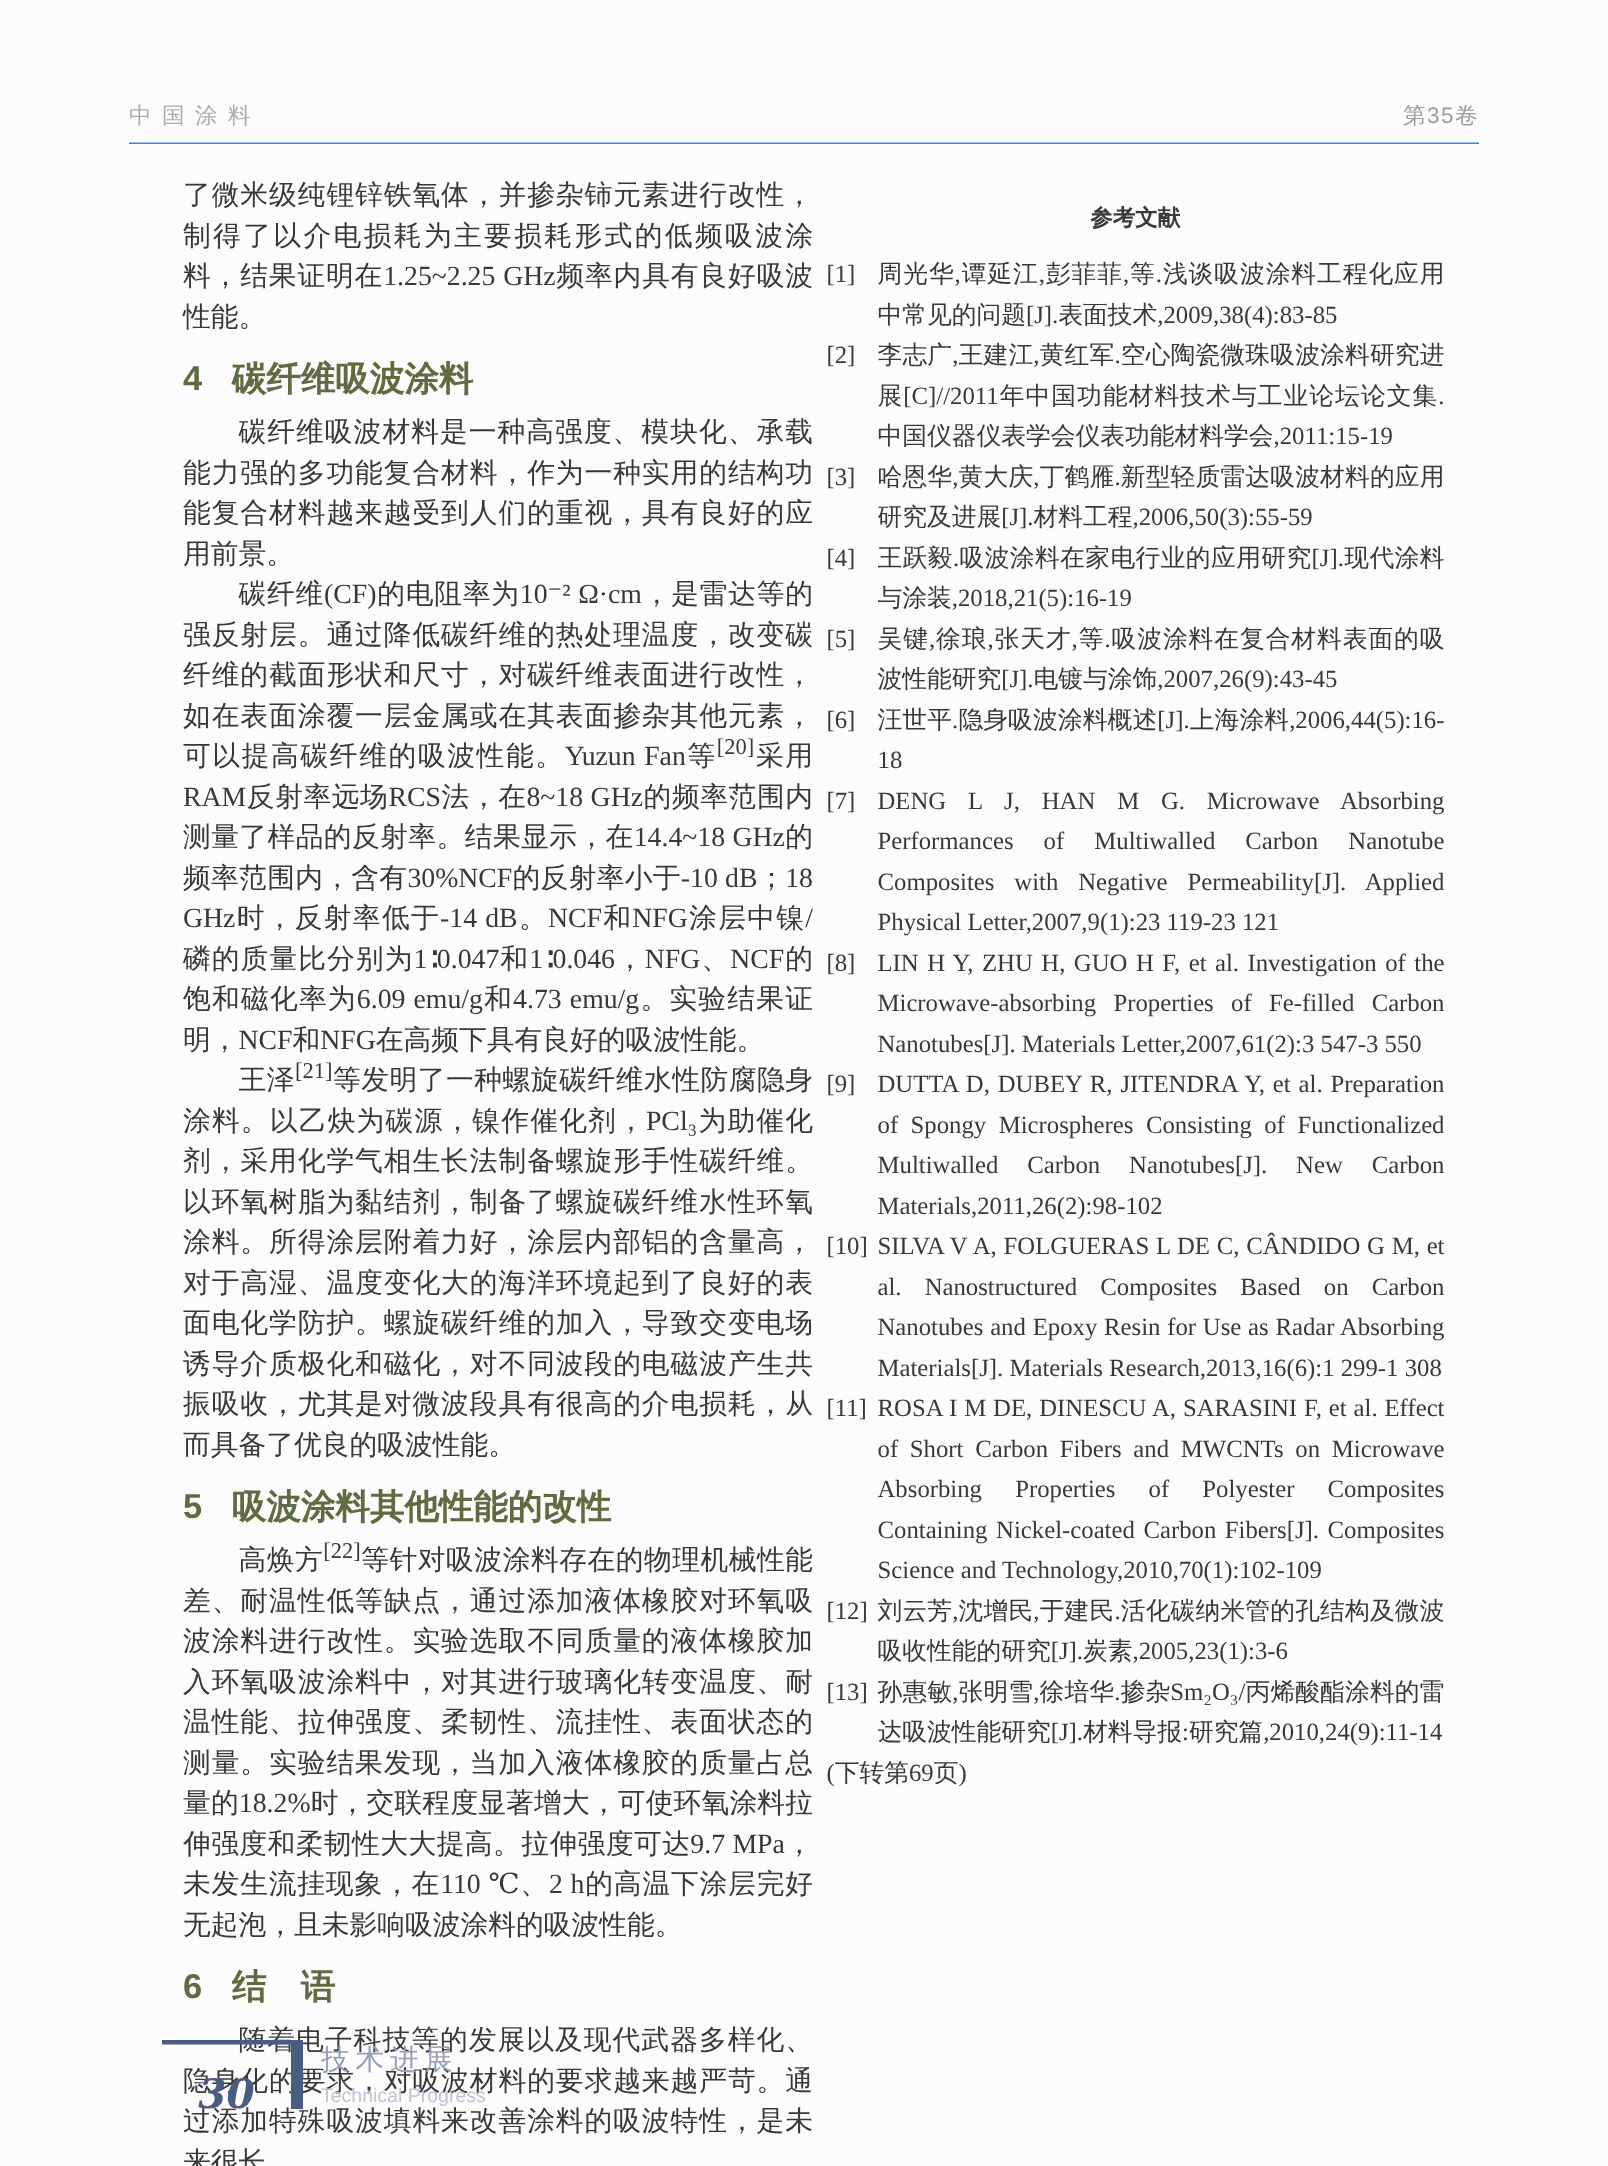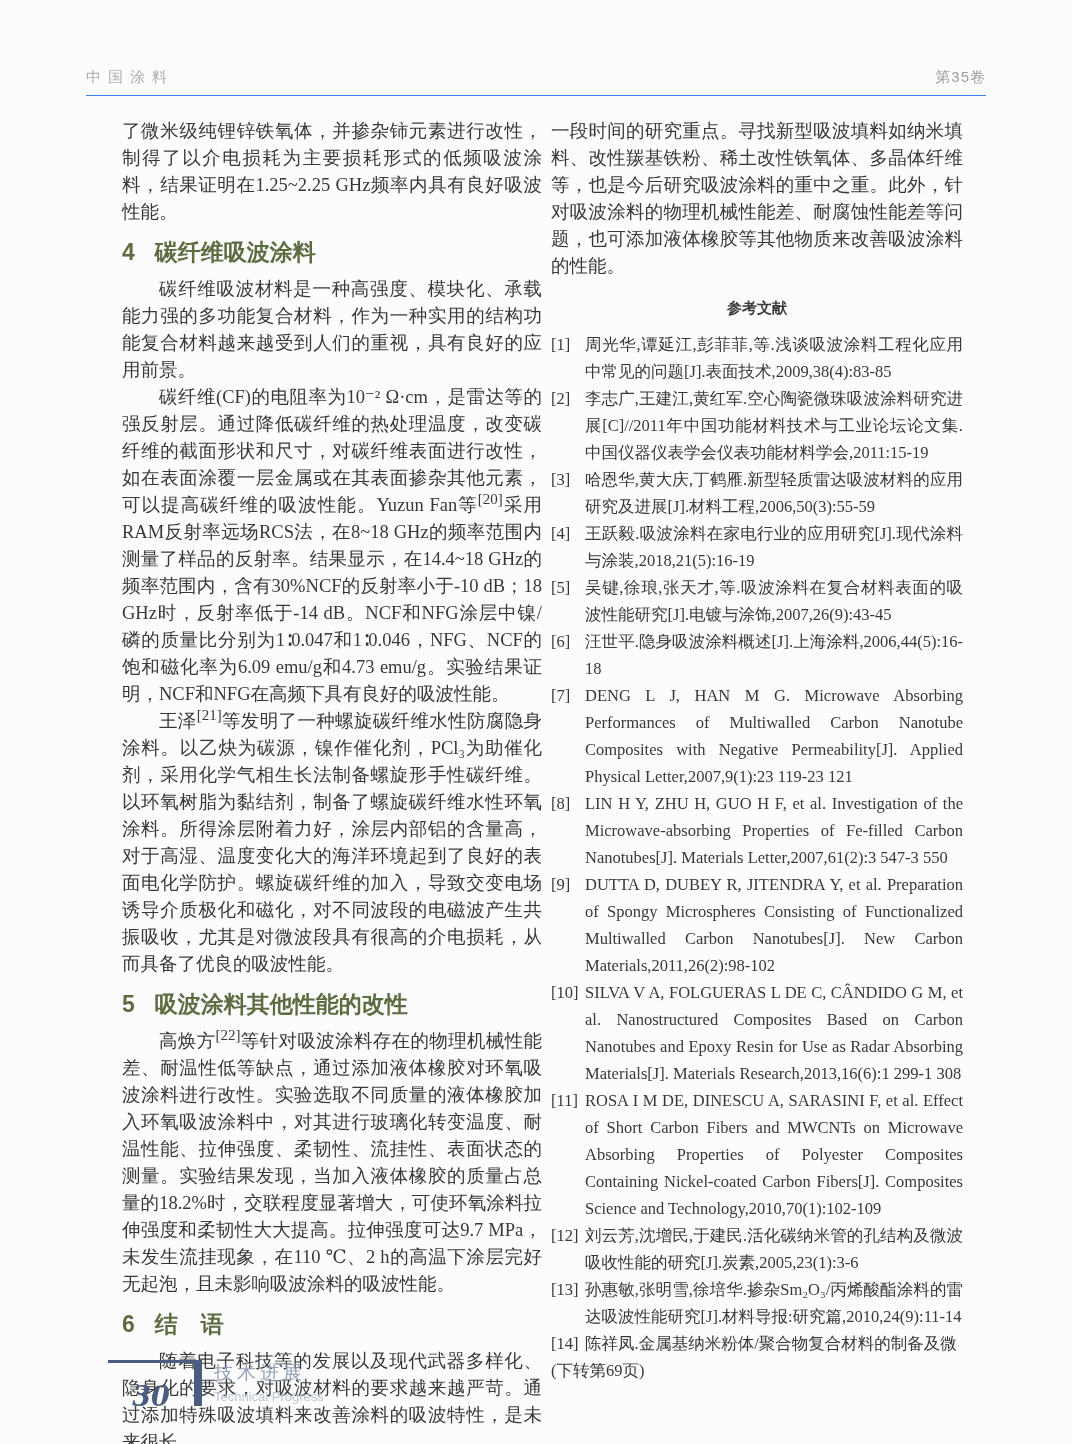--- a/index.html
+++ b/index.html
@@ -73,38 +73,36 @@
     <p class="body-p indent"><span>高焕方</span><sup class="supref">[22]</sup><span>等针对吸波涂料存在的物理机械性能差、耐温性低等缺点，通过添加液体橡胶对环氧吸波涂料进行改性。实验选取不同质量的液体橡胶加入环氧吸波涂料中，对其进行玻璃化转变温度、耐温性能、拉伸强度、柔韧性、流挂性、表面状态的测量。实验结果发现，当加入液体橡胶的质量占总量的18.2%时，交联程度显著增大，可使环氧涂料拉伸强度和柔韧性大大提高。拉伸强度可达9.7 MPa，未发生流挂现象，在110 ℃、2 h的高温下涂层完好无起泡，且未影响吸波涂料的吸波性能。</span></p>
 
     <div class="sec-h">
       <span class="sec-num">6</span><span class="sec-title">结　语</span>
     </div>
 
     <p class="body-p indent">随着电子科技等的发展以及现代武器多样化、隐身化的要求，对吸波材料的要求越来越严苛。通过添加特殊吸波填料来改善涂料的吸波特性，是未来很长</p>
   </div>
 
   <div class="col col-right">
-    <p class="body-p">一段时间的研究重点。寻找新型吸波填料如纳米填料、改性羰基铁粉、稀土改性铁氧体、多晶体纤维等，也是今后研究吸波涂料的重中之重。此外，针对吸波涂料的物理机械性能差、耐腐蚀性能差等问题，也可添加液体橡胶等其他物质来改善吸波涂料的性能。</p>
 
     <div class="refs-title">参考文献</div>
 
     <div class="ref"><span class="ref-id">[1]</span><span class="ref-text">周光华,谭延江,彭菲菲,等.浅谈吸波涂料工程化应用中常见的问题[J].表面技术,2009,38(4):83-85</span></div>
     <div class="ref"><span class="ref-id">[2]</span><span class="ref-text">李志广,王建江,黄红军.空心陶瓷微珠吸波涂料研究进展[C]//2011年中国功能材料技术与工业论坛论文集.中国仪器仪表学会仪表功能材料学会,2011:15-19</span></div>
     <div class="ref"><span class="ref-id">[3]</span><span class="ref-text">哈恩华,黄大庆,丁鹤雁.新型轻质雷达吸波材料的应用研究及进展[J].材料工程,2006,50(3):55-59</span></div>
     <div class="ref"><span class="ref-id">[4]</span><span class="ref-text">王跃毅.吸波涂料在家电行业的应用研究[J].现代涂料与涂装,2018,21(5):16-19</span></div>
     <div class="ref"><span class="ref-id">[5]</span><span class="ref-text">吴键,徐琅,张天才,等.吸波涂料在复合材料表面的吸波性能研究[J].电镀与涂饰,2007,26(9):43-45</span></div>
     <div class="ref"><span class="ref-id">[6]</span><span class="ref-text">汪世平.隐身吸波涂料概述[J].上海涂料,2006,44(5):16-18</span></div>
     <div class="ref"><span class="ref-id">[7]</span><span class="ref-text">DENG L J, HAN M G. Microwave Absorbing Performances of Multiwalled Carbon Nanotube Composites with Negative Permeability[J]. Applied Physical Letter,2007,9(1):23 119-23 121</span></div>
     <div class="ref"><span class="ref-id">[8]</span><span class="ref-text">LIN H Y, ZHU H, GUO H F, et al. Investigation of the Microwave-absorbing Properties of Fe-filled Carbon Nanotubes[J]. Materials Letter,2007,61(2):3 547-3 550</span></div>
     <div class="ref"><span class="ref-id">[9]</span><span class="ref-text">DUTTA D, DUBEY R, JITENDRA Y, et al. Preparation of Spongy Microspheres Consisting of Functionalized Multiwalled Carbon Nanotubes[J]. New Carbon Materials,2011,26(2):98-102</span></div>
     <div class="ref"><span class="ref-id">[10]</span><span class="ref-text">SILVA V A, FOLGUERAS L DE C, CÂNDIDO G M, et al. Nanostructured Composites Based on Carbon Nanotubes and Epoxy Resin for Use as Radar Absorbing Materials[J]. Materials Research,2013,16(6):1 299-1 308</span></div>
     <div class="ref"><span class="ref-id">[11]</span><span class="ref-text">ROSA I M DE, DINESCU A, SARASINI F, et al. Effect of Short Carbon Fibers and MWCNTs on Microwave Absorbing Properties of Polyester Composites Containing Nickel-coated Carbon Fibers[J]. Composites Science and Technology,2010,70(1):102-109</span></div>
     <div class="ref"><span class="ref-id">[12]</span><span class="ref-text">刘云芳,沈增民,于建民.活化碳纳米管的孔结构及微波吸收性能的研究[J].炭素,2005,23(1):3-6</span></div>
     <div class="ref"><span class="ref-id">[13]</span><span class="ref-text">孙惠敏,张明雪,徐培华.掺杂Sm₂O₃/丙烯酸酯涂料的雷达吸波性能研究[J].材料导报:研究篇,2010,24(9):11-14</span></div>
-    <div class="ref"><span class="ref-id">[14]</span><span class="ref-text">陈祥凤.金属基纳米粉体/聚合物复合材料的制备及微</span></div>
 
     <div class="cont-note">(下转第69页)</div>
   </div>
 
   <div class="footer">
     <div class="page-box">
       <span class="page-num">30</span>
     </div>
     <div class="footer-bar"></div>
     <div class="footer-labels">

